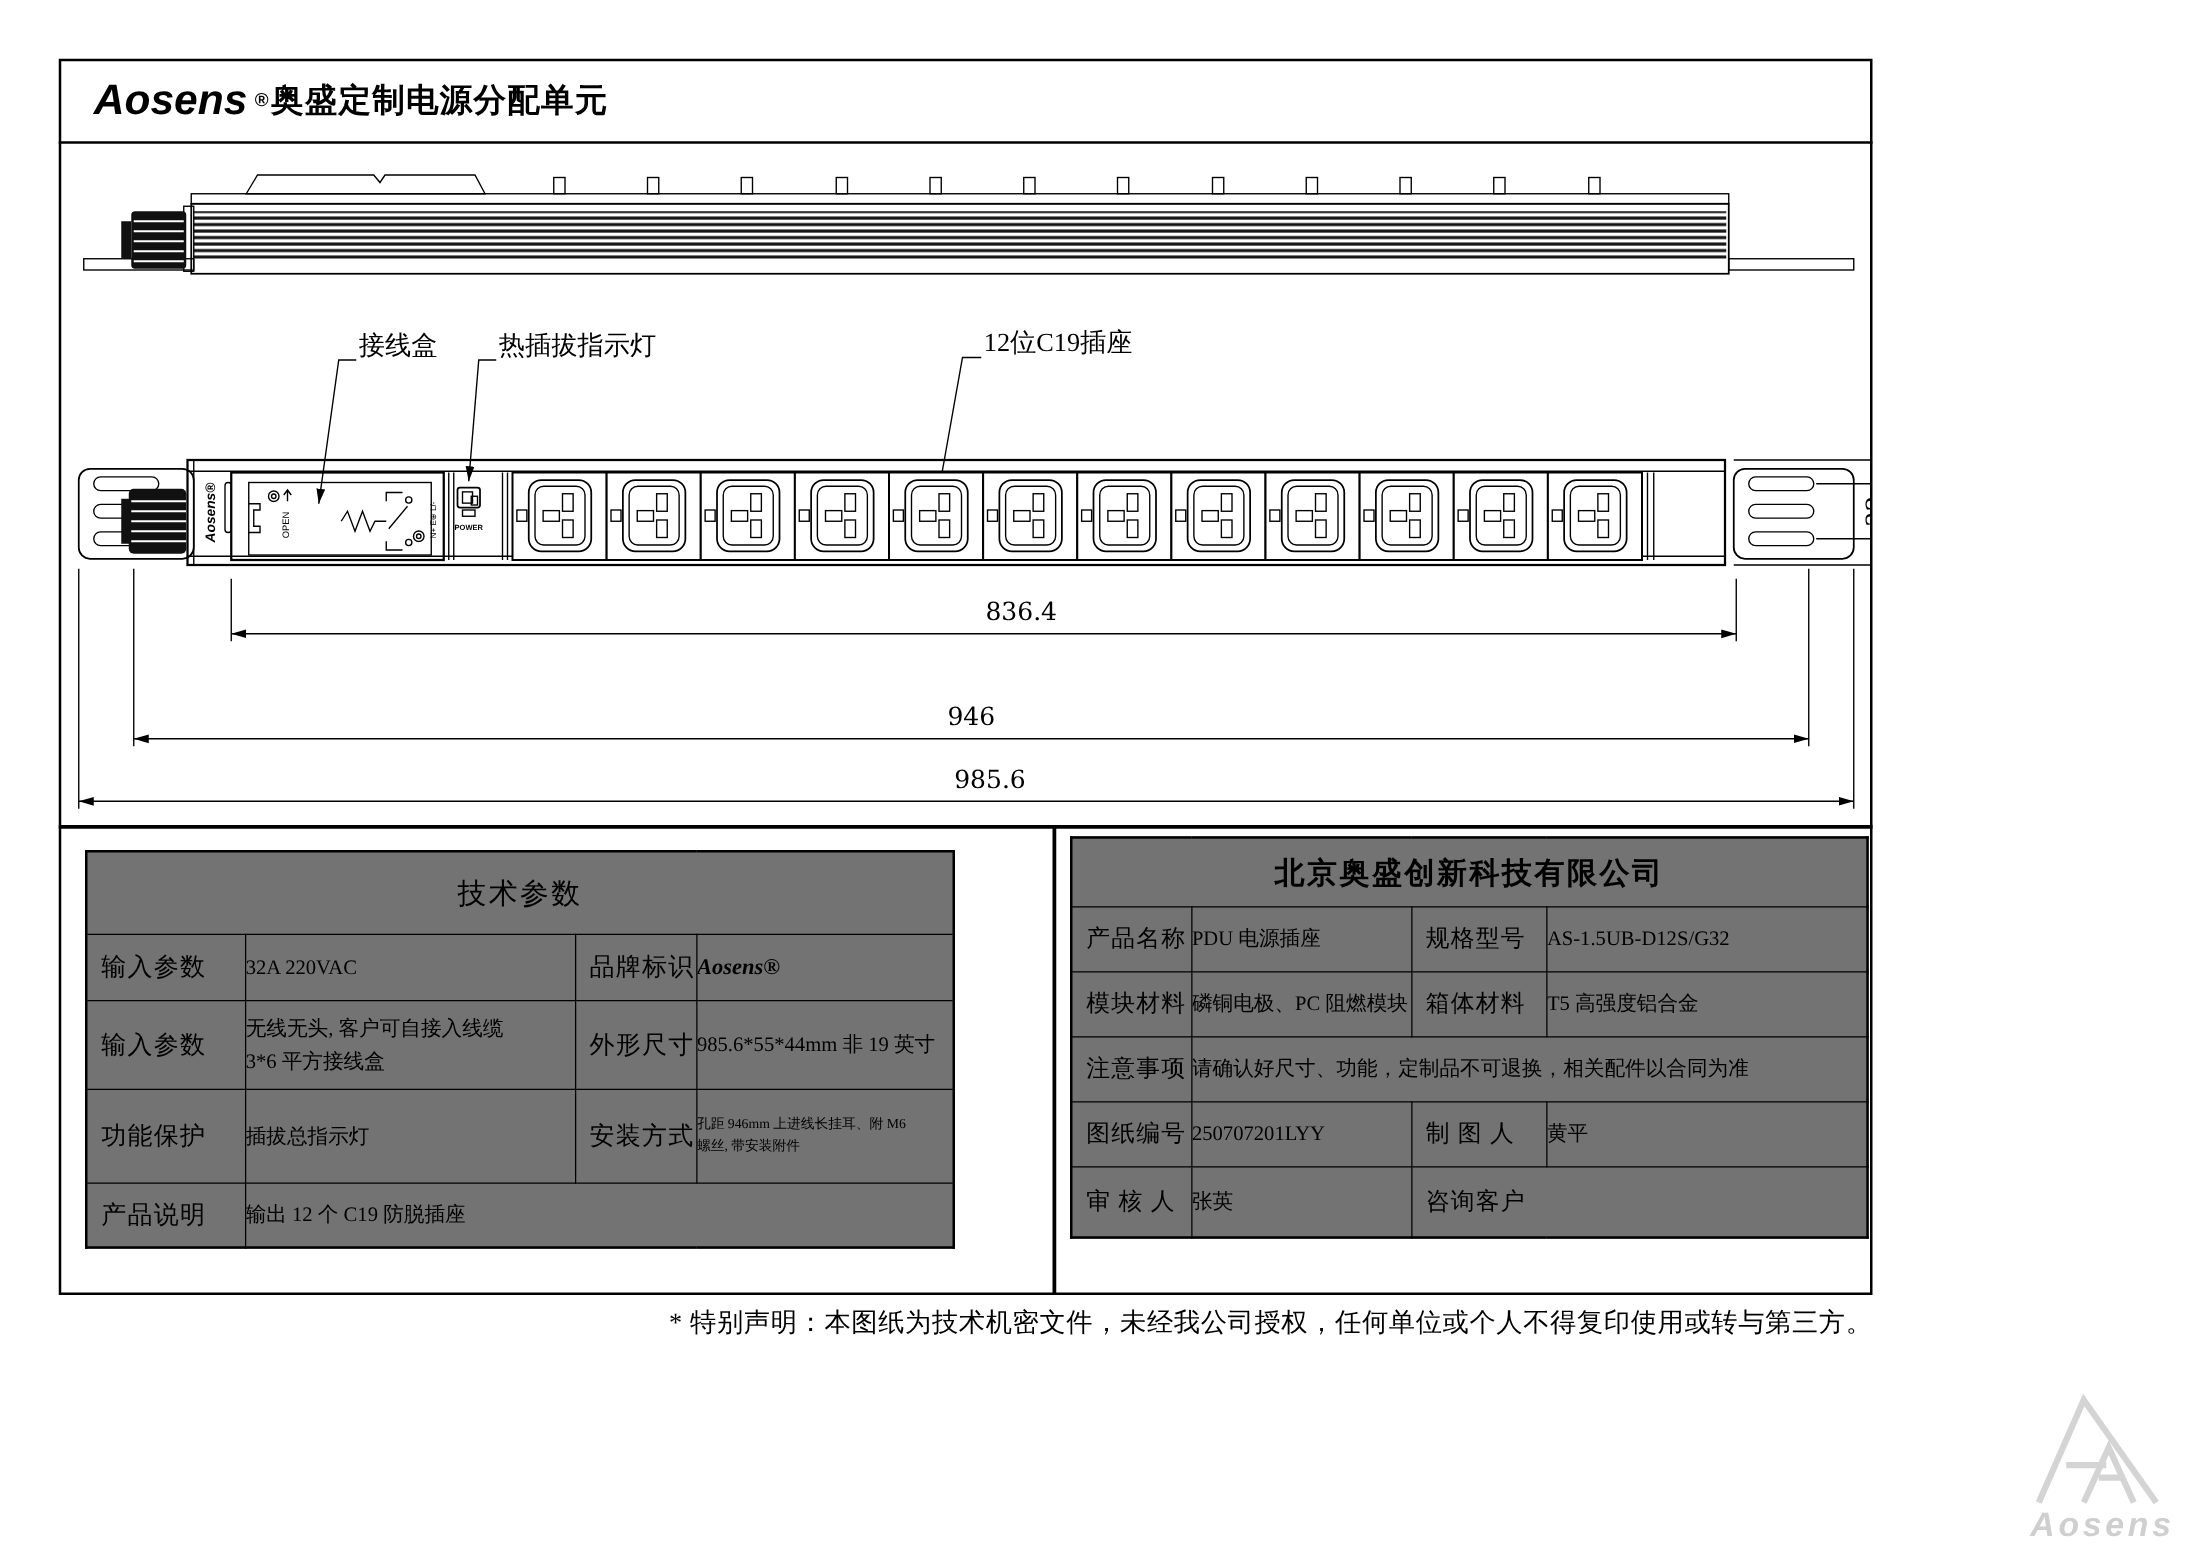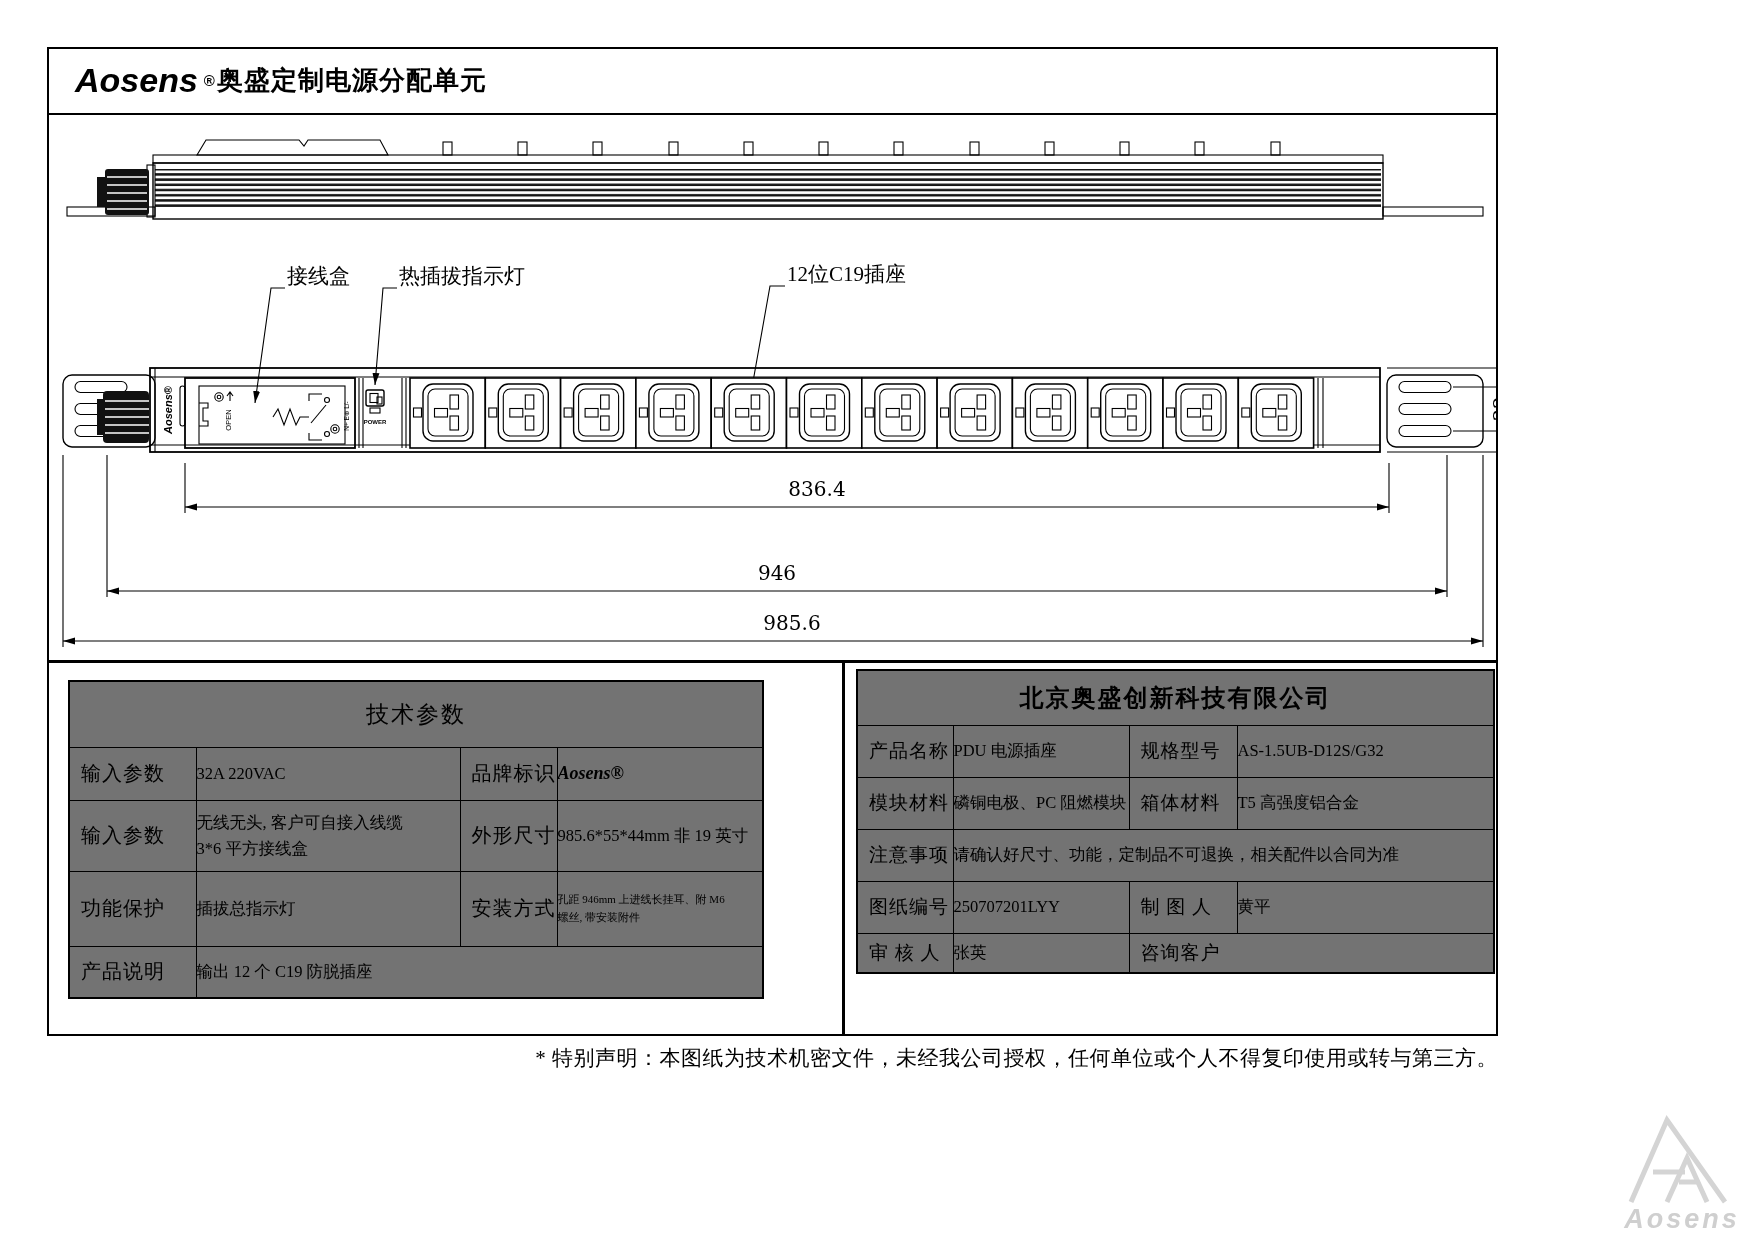--- a/index.html
+++ b/index.html
@@ -323,21 +323,21 @@
     <tr style="height:52px">
       <td class="k">注意事项</td>
       <td class="v" colspan="3">请确认好尺寸、功能，定制品不可退换，相关配件以合同为准</td>
     </tr>
     <tr style="height:52px">
       <td class="k">图纸编号</td>
       <td class="v">250707201LYY</td>
       <td class="k">制 图 人</td>
       <td class="v">黄平</td>
     </tr>
-    <tr style="height:40px">
+    <tr style="height:57px">
       <td class="k">审 核 人</td>
       <td class="v">张英</td>
       <td class="k" colspan="2">咨询客户</td>
     </tr>
   </tbody>
     </table>
 
   <div class="footer">* 特别声明：本图纸为技术机密文件，未经我公司授权，任何单位或个人不得复印使用或转与第三方。</div>
 
   <div class="watermark">

